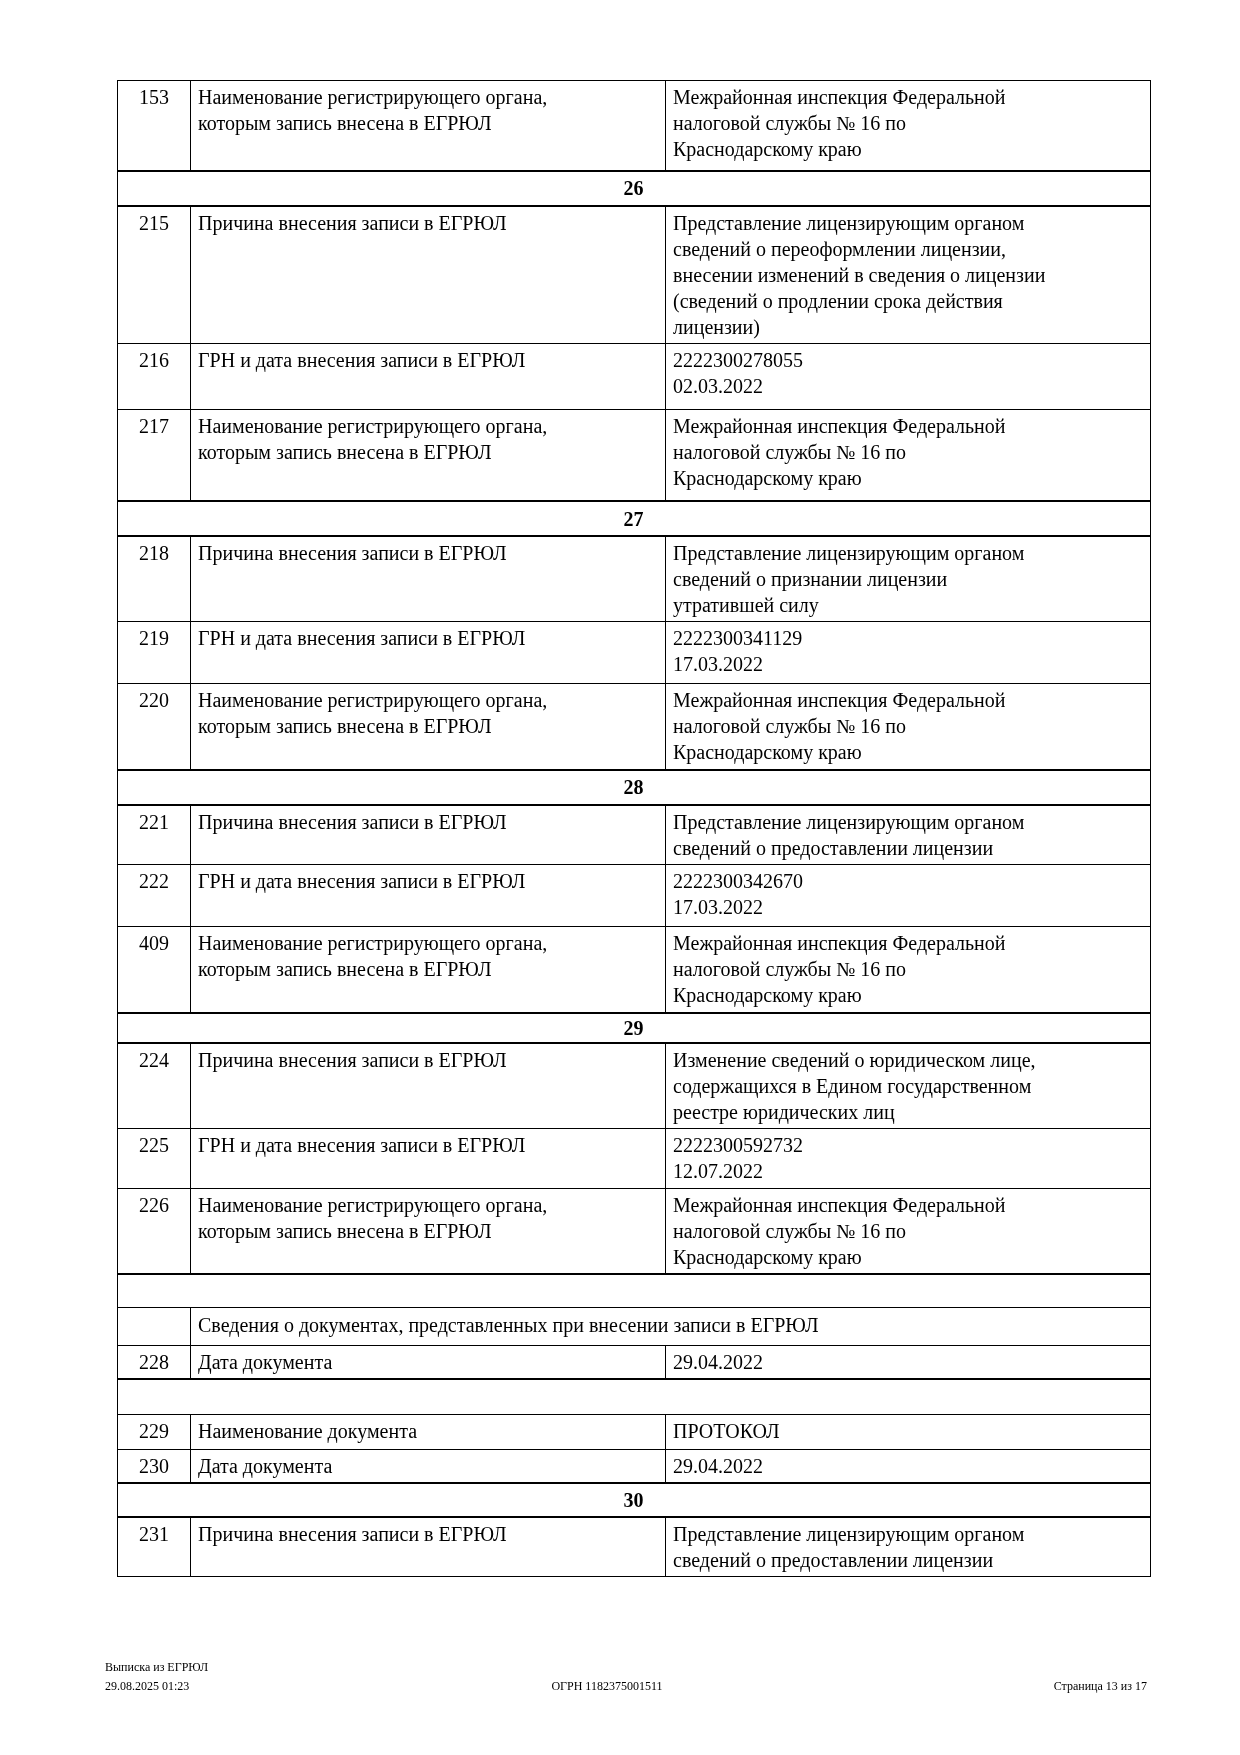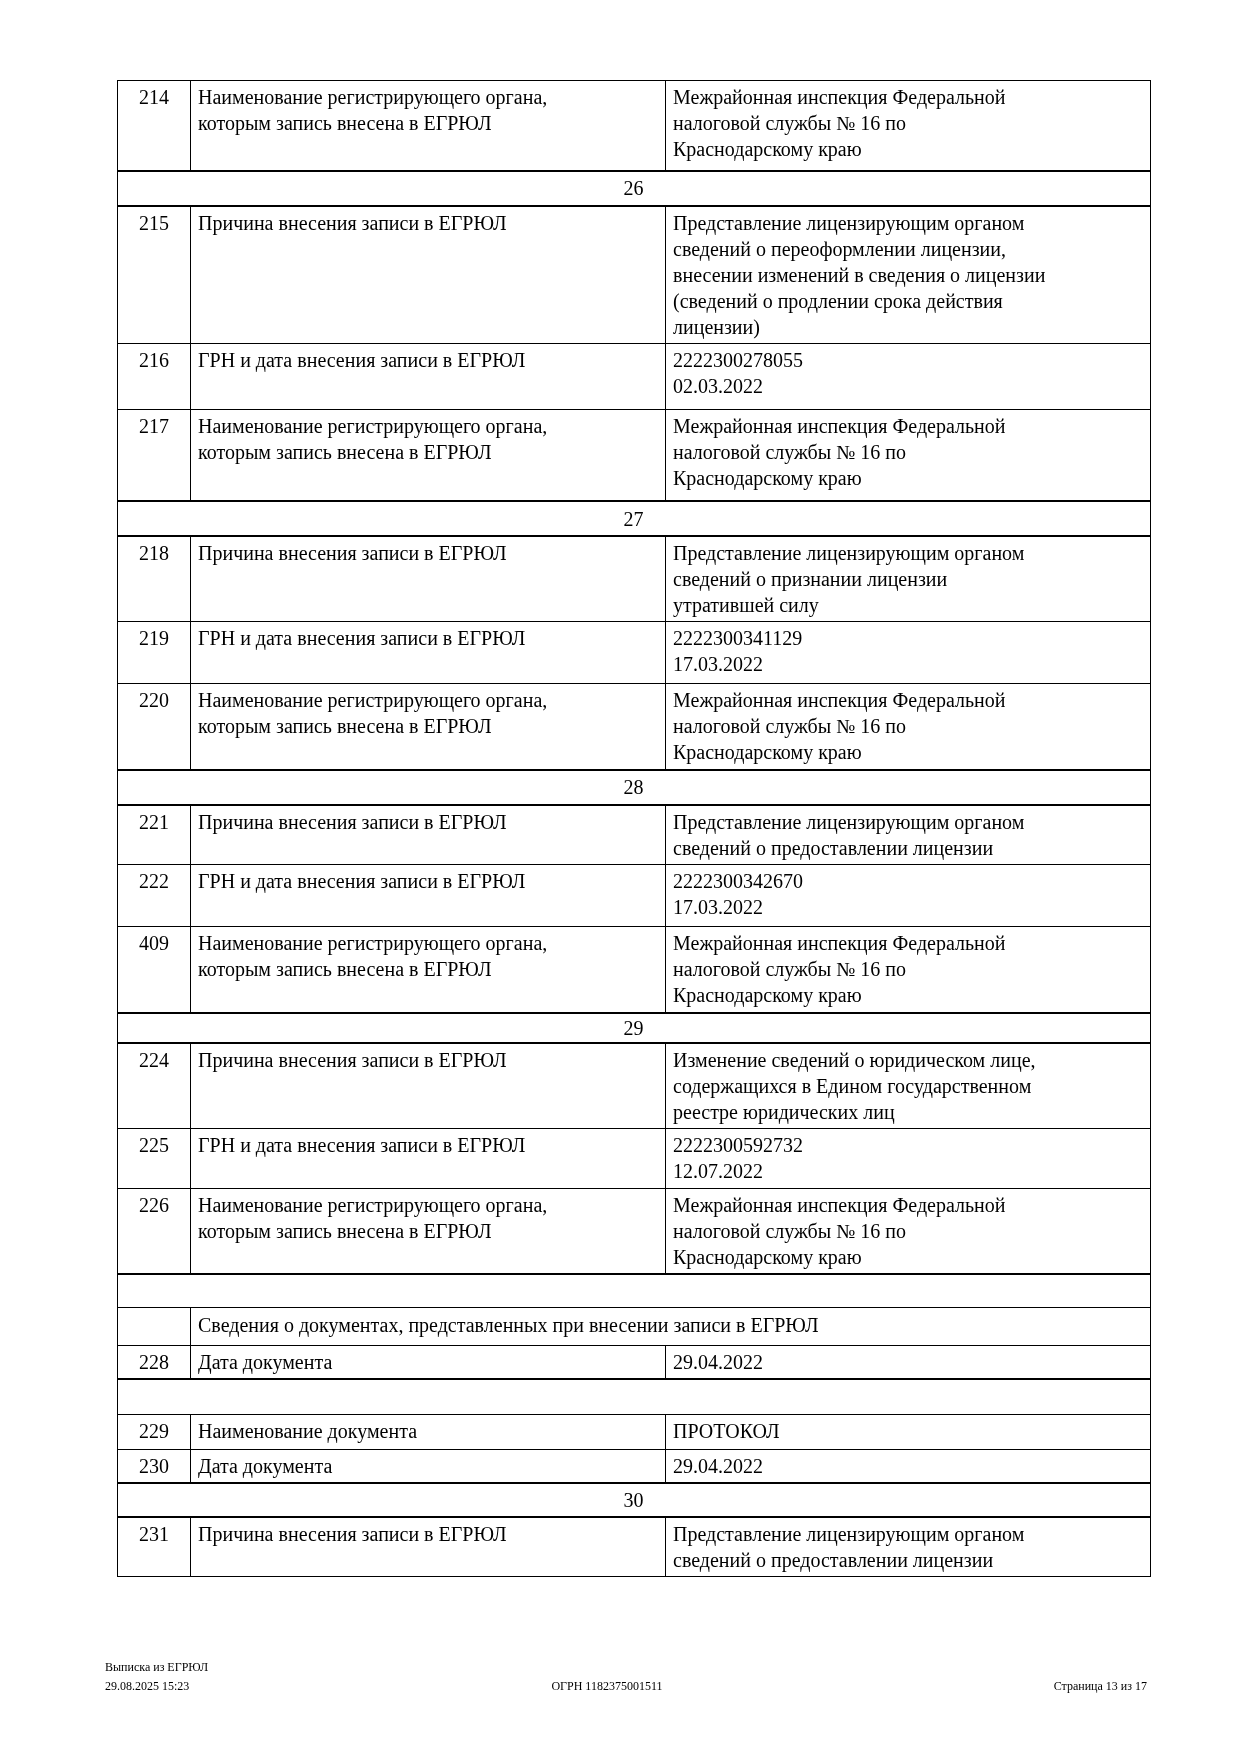--- a/index.html
+++ b/index.html
@@ -34,21 +34,21 @@
     overflow: hidden;
     word-wrap: break-word;
   }
   table.egrul td.num {
     text-align: center;
     padding-left: 2px;
     padding-right: 2px;
   }
   tr.section-row td {
     text-align: center;
-    font-weight: normal;
+    font-weight: bold;
     vertical-align: middle;
     padding-top: 1px;
     padding-bottom: 1px;
     border-top-width: 2.5px;
     border-bottom-width: 2.5px;
   }
   tr.spacer-row td {
     border-top-width: 2.5px;
     padding: 0;
   }
@@ -78,21 +78,21 @@
 
   <table class="egrul">
     <colgroup>
       <col style="width:73px">
       <col style="width:475px">
       <col style="width:485px">
     </colgroup>
     <tbody>
 
       <tr style="height:90px">
-        <td class="num">214</td>
+        <td class="num">153</td>
         <td class="field">Наименование регистрирующего органа,
 которым запись внесена в ЕГРЮЛ</td>
         <td class="value">Межрайонная инспекция Федеральной
 налоговой службы № 16 по
 Краснодарскому краю</td>
       </tr>
 
       <tr class="section-row" style="height:35px">
         <td colspan="3">26</td>
       </tr>
@@ -248,19 +248,19 @@
         <td class="value">Представление лицензирующим органом
 сведений о предоставлении лицензии</td>
       </tr>
 
     </tbody>
   </table>
 
   <div class="footer">
     <div class="fl">
       <div>Выписка из ЕГРЮЛ</div>
-      <div>29.08.2025 15:23</div>
+      <div>29.08.2025 01:23</div>
     </div>
     <div class="fc">ОГРН 1182375001511</div>
     <div class="fr">Страница 13 из 17</div>
   </div>
 
 </div>
 
 </body></html>

